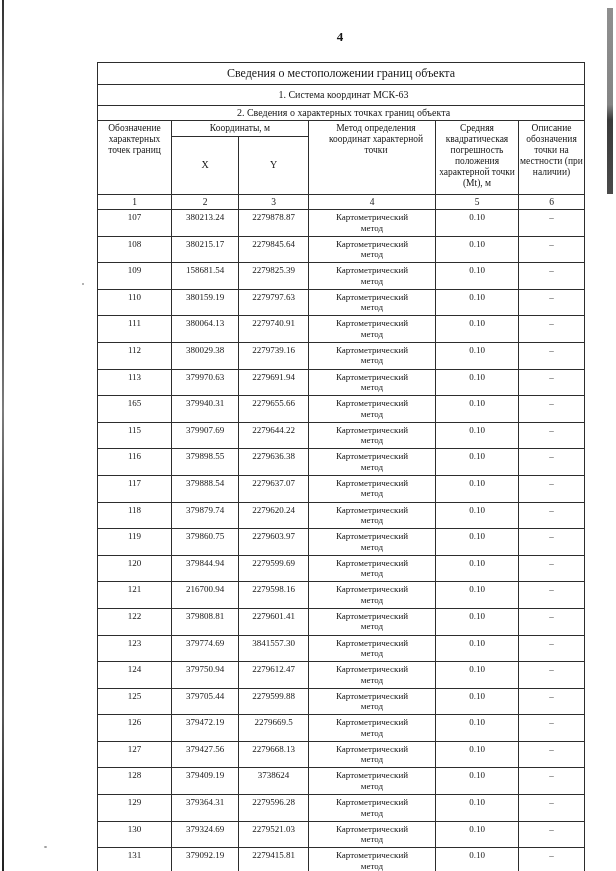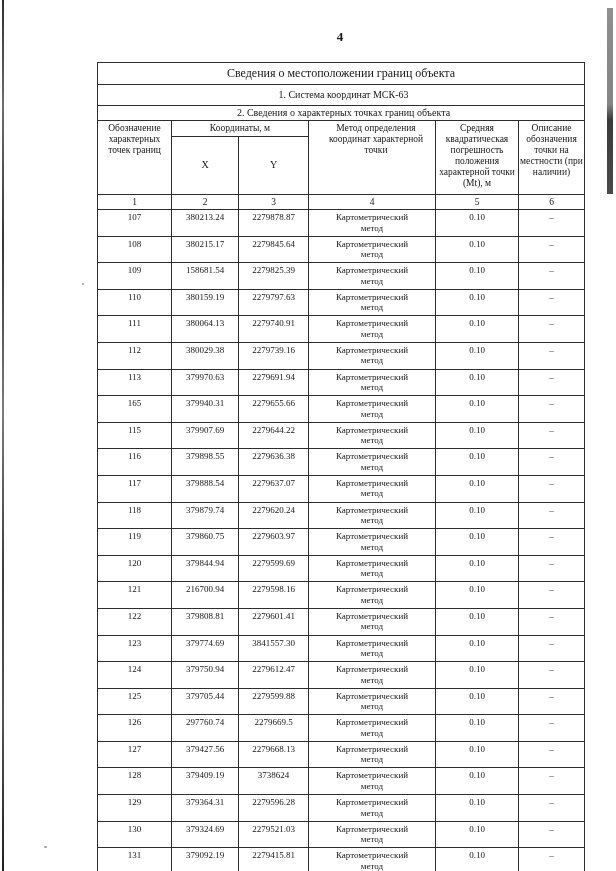--- a/index.html
+++ b/index.html
@@ -244,21 +244,21 @@
         <tr class="t-row">
       <td>125</td>
       <td>379705.44</td>
       <td>2279599.88</td>
       <td><span class="wrap">Картометрический метод</span></td>
       <td>0.10</td>
       <td>–</td>
     </tr>
         <tr class="t-row">
       <td>126</td>
-      <td>297760.74</td>
+      <td>379472.19</td>
       <td>2279669.5</td>
       <td><span class="wrap">Картометрический метод</span></td>
       <td>0.10</td>
       <td>–</td>
     </tr>
         <tr class="t-row">
       <td>127</td>
       <td>379427.56</td>
       <td>2279668.13</td>
       <td><span class="wrap">Картометрический метод</span></td>

